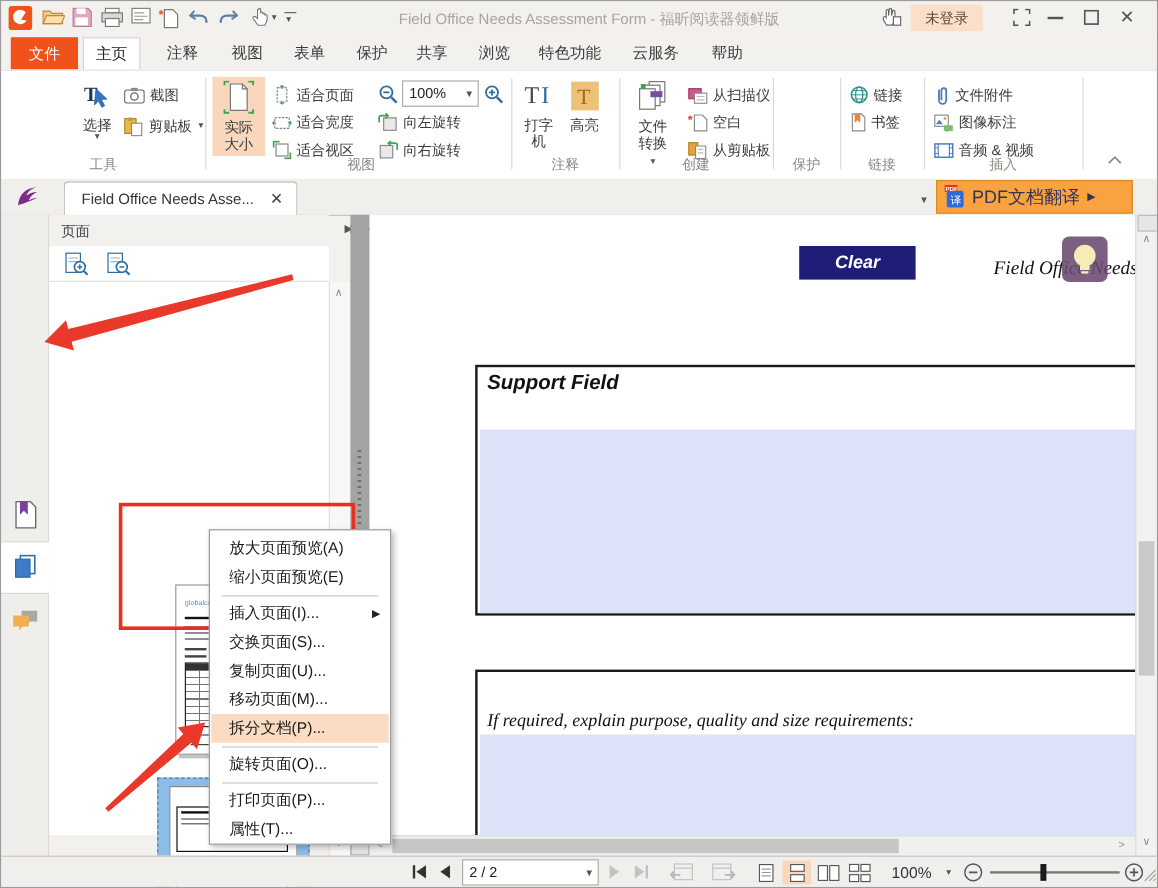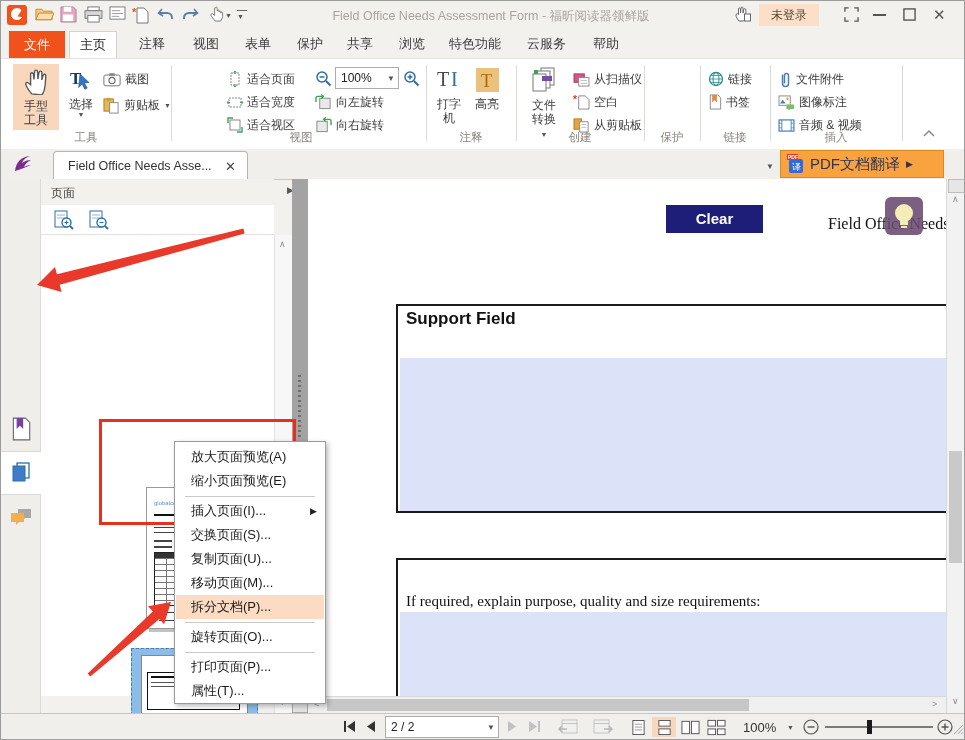--- a/index.html
+++ b/index.html
@@ -50,21 +50,21 @@
   
   .leftstrip{left:0;top:178px;width:40px;height:534px;background:#f0eeea;border-right:1px solid #dddad6;box-sizing:border-box;}
   .navicon{position:absolute;left:9px;width:22px;height:22px;}
   .panel-header{left:40px;top:178px;width:233px;height:26px;background:#f3f1ed;text-align:center;}
   .panel-toolbar{left:40px;top:204px;width:233px;height:30px;background:#fff;border-bottom:1px solid #e5e2de;box-sizing:border-box;}
   .thumbs{left:40px;top:234px;width:233px;height:461px;background:#fff;}
   .pscroll{left:273px;top:234px;width:18px;height:478px;background:#f7f7f7;border-left:1px solid #e2e2e2;box-sizing:border-box;}
   .splitter{left:291px;top:178px;width:16px;height:517px;background:#a3a3a3;}
   .grip{position:absolute;left:6px;top:196px;width:3px;height:62px;
         background:repeating-linear-gradient(to bottom,#6e6e6e 0 2px,transparent 2px 5px);}
-  .docarea{left:307px;top:178px;width:638px;height:517px;background:#fff;overflow:hidden;}
+  .docarea{left:307px;top:178px;width:638px;height:517px;background:#fff;overflow:hidden;font-style:italic;}
   .hscroll{left:307px;top:695px;width:638px;height:17px;background:#f0f0f0;border-top:1px solid #d9d9d9;box-sizing:border-box;}
   .vscroll{left:945px;top:178px;width:18px;height:534px;background:#f2f2f2;border-left:1px solid #d9d9d9;box-sizing:border-box;}
   .scroll-arrow{color:#8a8a8a;font-size:9px;line-height:9px;}
   
   .thumb1{position:absolute;left:105px;top:252px;width:98px;height:140px;background:#fff;border:1px solid #9a9a9a;
           box-shadow:3px 3px 0 0 #c2c2c2;}
   .tline{position:absolute;background:#444;height:1px;}
   .tsq{position:absolute;width:4px;height:4px;border:1px solid #333;box-sizing:border-box;}
   .thumb2sel{position:absolute;left:90px;top:413px;width:127px;height:167px;background:#8cbce8;border:1px dashed #4a7bb0;box-sizing:border-box;}
   .thumb2{position:absolute;left:9px;top:6px;width:105px;height:148px;background:#fff;border:1px solid #888;}
@@ -220,27 +220,20 @@
           <path d="M8 1v2.5M8 12.5V15M1 8h2.5M12.5 8H15M3 3l1.8 1.8M11.2 11.2 13 13M13 3l-1.8 1.8M4.8 11.2 3 13" stroke="#666" stroke-width="1.3"></path>
         </svg>
       </span>
     <span class="abs caret" style="left:926px;top:37px">▼</span>
     <span class="abs" style="left:938px;top:33px;color:#b8b8b8;font-size:11px">◁</span>
     <span class="abs" style="left:952px;top:33px;color:#b8b8b8;font-size:11px">▷</span>
   </div>
 
   <div class="abs ribbon">
 
-    <div class="bigbtn sel" style="left:12px">
-      <span class="bico" style="display:inline-block">
-        <svg width="26" height="28" viewBox="0 0 24 26">
-            <path d="M8 25c-2.4-3-4.8-6-5.5-8.9-.3-1.4 1.2-2.3 2.2-1.4L7 16.5V6.8c0-1.9 2.4-1.9 2.6 0l.5 4.8.6-7.2c.1-2 2.6-1.9 2.7 0l.4 6.7 1-6c.4-1.9 2.7-1.5 2.7.4l-.1 6.5 1.2-4.3c.5-1.7 2.6-1.2 2.5.6l-.5 7.7c-.2 4.2-1.2 7.2-3 10z" fill="#fff" stroke="#5a5a5a" stroke-width="1.3"></path>
-          </svg></span>
-      <div class="blab" style="width:30px;margin:0 auto">手型工具</div>
-    </div>
     <div class="bigbtn" style="left:60px;width:40px">
       <span class="bico" style="display:inline-block">
         <svg width="24" height="26" viewBox="0 0 24 26">
             <text x="1" y="17" font-size="17" font-weight="bold" fill="#1a3a5c" font-family="Liberation Serif,serif">T</text>
             <path d="M11 7l9 8.5-4.6.4 2.8 5.2-2.3 1.2-2.8-5.2-3.4 3.4z" fill="#3576c4" stroke="#1a4a8a" stroke-width=".6"></path>
           </svg></span>
       <div class="blab">选择</div>
       <div class="caret">▼</div>
     </div>
     <div class="smallbtn" style="left:102px;top:10px">
@@ -260,20 +253,29 @@
             <rect x="4" y="1" width="4" height="3" fill="#c79a33"></rect>
             <rect x="7" y="6" width="9" height="11" fill="#fff" stroke="#888"></rect>
           </svg>
         </span>
       <span class="slab">剪贴板</span>
       <span class="caret" style="margin-left:4px">▼</span>
     </div>
     <div class="rlabel" style="left:30px;width:110px">工具</div>
     <div class="rdiv" style="left:170px"></div>
 
+    <div class="bigbtn sel" style="left:176px;width:44px">
+      <span class="bico" style="display:inline-block">
+        <svg width="26" height="28" viewBox="0 0 26 28">
+            <path d="M1 4V1h4M21 1h4v3M25 24v3h-4M5 27H1v-3" fill="none" stroke="#3aa655" stroke-width="1.6"></path>
+            <path d="M6 3h10l4 4v18H6z" fill="#fff" stroke="#777"></path>
+            <path d="M16 3v4h4" fill="none" stroke="#777"></path>
+          </svg></span>
+      <div class="blab" style="width:30px;margin:0 auto">实际大小</div>
+    </div>
     <div class="smallbtn" style="left:226px;top:10px">
       <span>
           <svg width="16" height="16" viewBox="0 0 16 16">
             <rect x="4" y="2" width="8" height="12" fill="#fff" stroke="#888" stroke-dasharray="2 1"></rect>
             <path d="M8 0v3M8 13v3M6.5 1.5 8 0l1.5 1.5M6.5 14.5 8 16l1.5-1.5" stroke="#3aa655" fill="none"></path>
           </svg>
         </span>
       <span class="slab">适合页面</span>
     </div>
     <div class="smallbtn" style="left:226px;top:33px">

